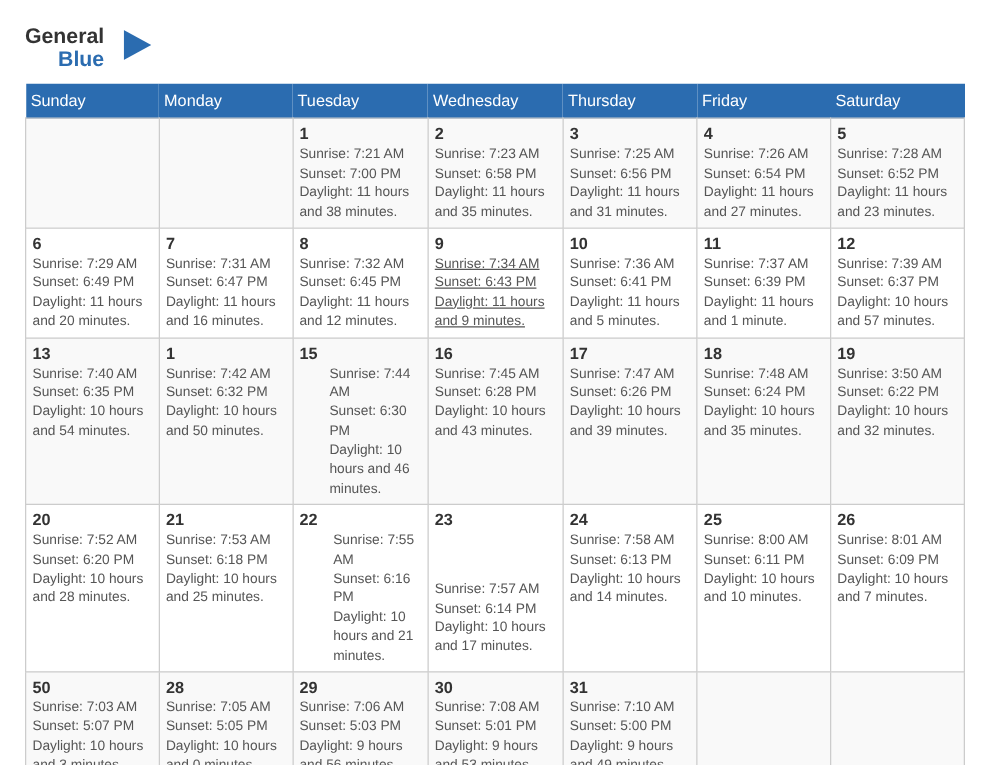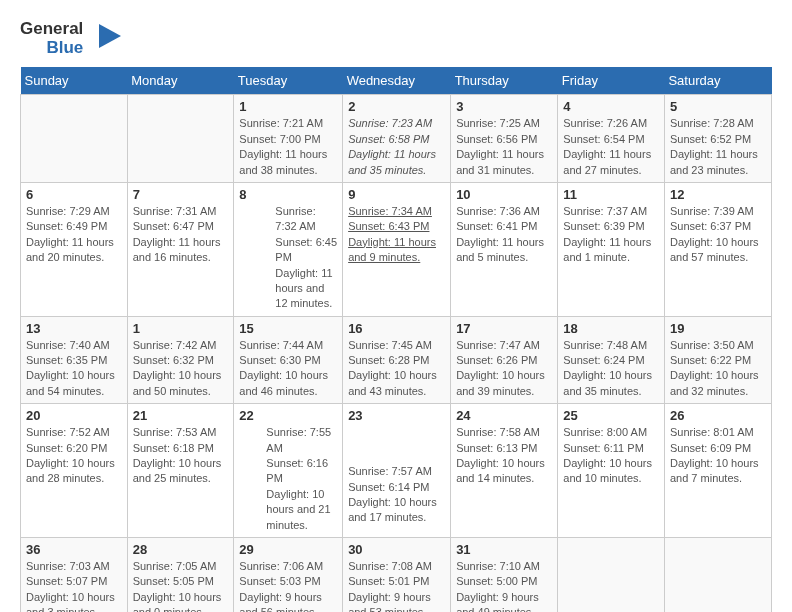--- a/index.html
+++ b/index.html
@@ -113,21 +113,21 @@
         <td class="empty-cell"></td>
         <td class="empty-cell"></td>
         <td>
           <span class="day-num">1</span>
           <div class="day-info" style="white-space: pre-line;">Sunrise: 7:21 AM
 Sunset: 7:00 PM
 Daylight: 11 hours and 38 minutes.</div>
         </td>
         <td>
           <span class="day-num">2</span>
-          <div class="day-info" style="white-space: pre-line; font-style: italic;">Sunrise: 7:23 AM
+          <div class="day-info" style="white-space: pre-line;">Sunrise: 7:23 AM
 Sunset: 6:58 PM
 Daylight: 11 hours and 35 minutes.</div>
         </td>
         <td>
           <span class="day-num">3</span>
           <div class="day-info" style="white-space: pre-line;">Sunrise: 7:25 AM
 Sunset: 6:56 PM
 Daylight: 11 hours and 31 minutes.</div>
         </td>
         <td>
@@ -151,21 +151,21 @@
 Daylight: 11 hours and 20 minutes.</div>
         </td>
         <td>
           <span class="day-num">7</span>
           <div class="day-info" style="white-space: pre-line;">Sunrise: 7:31 AM
 Sunset: 6:47 PM
 Daylight: 11 hours and 16 minutes.</div>
         </td>
         <td>
           <span class="day-num">8</span>
-          <div class="day-info" style="white-space: pre-line; margin-left: 36px;">Sunrise: 7:32 AM
+          <div class="day-info" style="white-space: pre-line;">Sunrise: 7:32 AM
 Sunset: 6:45 PM
 Daylight: 11 hours and 12 minutes.</div>
         </td>
         <td>
           <span class="day-num">9</span>
           <div class="day-info" style="white-space: pre-line; text-decoration: underline;">Sunrise: 7:34 AM
 Sunset: 6:43 PM
 Daylight: 11 hours and 9 minutes.</div>
         </td>
         <td>
@@ -195,21 +195,21 @@
 Daylight: 10 hours and 54 minutes.</div>
         </td>
         <td>
           <span class="day-num">1</span>
           <div class="day-info" style="white-space: pre-line;">Sunrise: 7:42 AM
 Sunset: 6:32 PM
 Daylight: 10 hours and 50 minutes.</div>
         </td>
         <td>
           <span class="day-num">15</span>
-          <div class="day-info" style="white-space: pre-line;">Sunrise: 7:44 AM
+          <div class="day-info" style="white-space: pre-line; margin-left: 24px;">Sunrise: 7:44 AM
 Sunset: 6:30 PM
 Daylight: 10 hours and 46 minutes.</div>
         </td>
         <td>
           <span class="day-num">16</span>
           <div class="day-info" style="white-space: pre-line;">Sunrise: 7:45 AM
 Sunset: 6:28 PM
 Daylight: 10 hours and 43 minutes.</div>
         </td>
         <td>
@@ -270,21 +270,21 @@
         </td>
         <td>
           <span class="day-num">26</span>
           <div class="day-info" style="white-space: pre-line;">Sunrise: 8:01 AM
 Sunset: 6:09 PM
 Daylight: 10 hours and 7 minutes.</div>
         </td>
       </tr>
       <tr>
         <td>
-          <span class="day-num">36</span>
+          <span class="day-num">50</span>
           <div class="day-info" style="white-space: pre-line;">Sunrise: 7:03 AM
 Sunset: 5:07 PM
 Daylight: 10 hours and 3 minutes.</div>
         </td>
         <td>
           <span class="day-num">28</span>
           <div class="day-info" style="white-space: pre-line;">Sunrise: 7:05 AM
 Sunset: 5:05 PM
 Daylight: 10 hours and 0 minutes.</div>
         </td>

